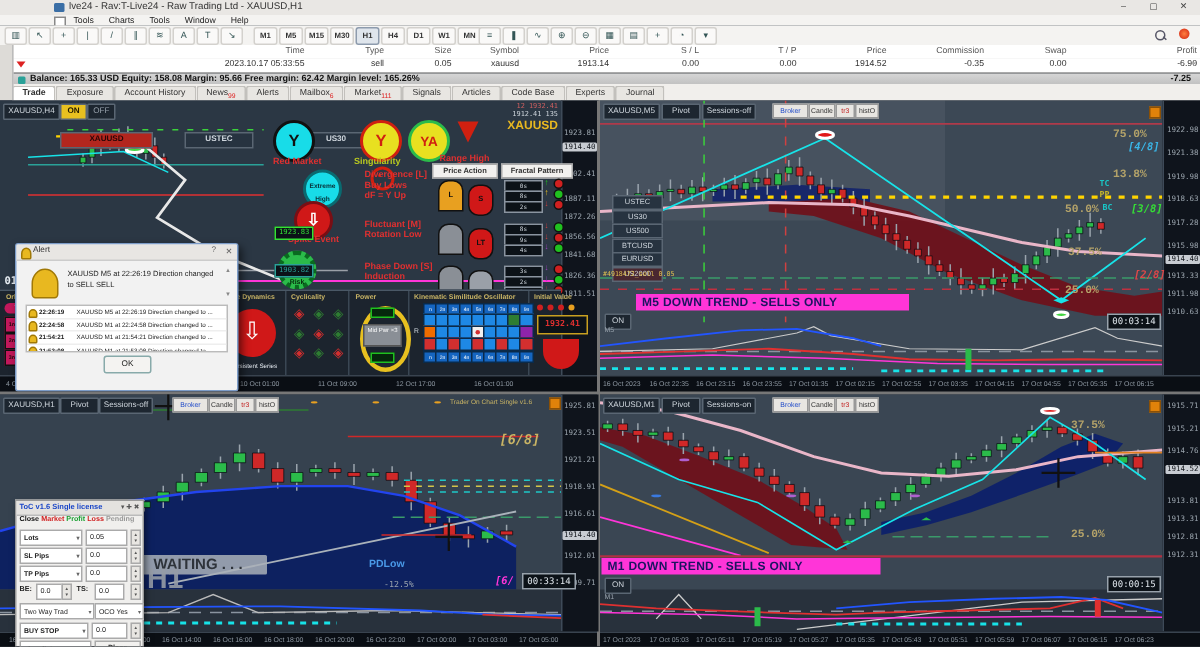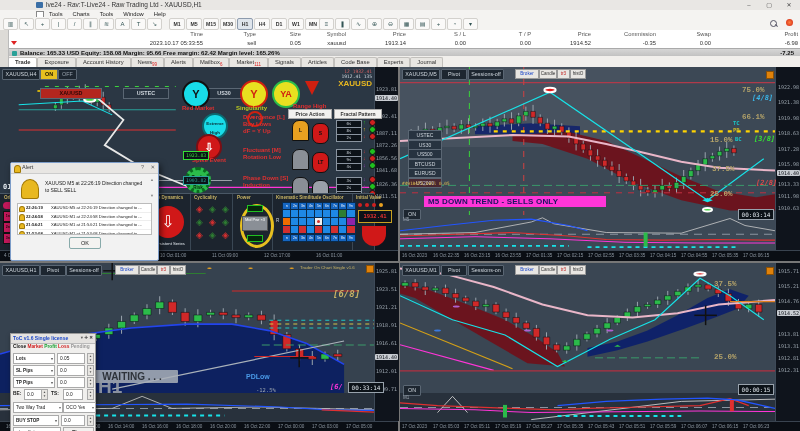--- a/index.html
+++ b/index.html
@@ -614,22 +614,22 @@
         <div style="position: absolute; left: 408px; top: 72.6px; width: 32px; height: 8px; background: rgb(39, 51, 64); border: 1px solid rgb(90, 102, 115); color: rgb(207, 214, 221); font-size: 5px; line-height: 8px; text-align: center;">US30</div>
         <div style="position: absolute; left: 408px; top: 82.2px; width: 32px; height: 8px; background: rgb(39, 51, 64); border: 1px solid rgb(90, 102, 115); color: rgb(207, 214, 221); font-size: 5px; line-height: 8px; text-align: center;">US500</div>
         <div style="position: absolute; left: 408px; top: 91.8px; width: 32px; height: 8px; background: rgb(39, 51, 64); border: 1px solid rgb(90, 102, 115); color: rgb(207, 214, 221); font-size: 5px; line-height: 8px; text-align: center;">BTCUSD</div>
         <div style="position: absolute; left: 408px; top: 101.4px; width: 32px; height: 8px; background: rgb(39, 51, 64); border: 1px solid rgb(90, 102, 115); color: rgb(207, 214, 221); font-size: 5px; line-height: 8px; text-align: center;">EURUSD</div>
         <div style="position: absolute; left: 408px; top: 111px; width: 32px; height: 8px; background: rgb(74, 39, 48); border: 1px solid rgb(90, 102, 115); color: rgb(207, 214, 221); font-size: 5px; line-height: 8px; text-align: center;">US2000</div>
       </div>
     <span class="abs mono" style="left:402px;top:114px;font-size:4.4px;color:#e0c050;">#4918472_sell 0.05</span>
 
     <div id="tr-levels">
         <span class="pct" style="left: 742px; top: 19px;">75.0%</span>
-        <span class="pct" style="left: 742px; top: 46px;">66.1%</span>
-        <span class="pct" style="left: 710px; top: 69px;">15.0%</span>
+        <span class="pct" style="left: 742px; top: 46px;">13.8%</span>
+        <span class="pct" style="left: 710px; top: 69px;">50.0%</span>
         <span class="pct" style="left: 712px; top: 98px;">37.5%</span>
         <span class="pct" style="left: 710px; top: 123px;">25.0%</span>
         <span class="fib" style="left: 752px; top: 27px; color: rgb(58, 182, 232);">[4/8]</span>
         <span class="fib" style="left: 754px; top: 68px; color: rgb(53, 224, 53);">[3/8]</span>
         <span class="fib" style="left: 756px; top: 112px; color: rgb(224, 72, 72);">[2/8]</span>
         <span style="left: 733px; top: 53px; color: rgb(25, 200, 200); font-size: 5.5px; font-weight: bold; position: absolute; font-family: &quot;DejaVu Sans Mono&quot;, monospace;">TC</span>
         <span style="left: 733px; top: 60px; color: rgb(200, 184, 41); font-size: 5.5px; font-weight: bold; position: absolute; font-family: &quot;DejaVu Sans Mono&quot;, monospace;">PP</span>
         <span style="left: 735px; top: 69px; color: rgb(25, 200, 200); font-size: 5.5px; font-weight: bold; position: absolute; font-family: &quot;DejaVu Sans Mono&quot;, monospace;">BC</span>
       </div>
 
@@ -946,18 +946,19 @@
         <div style="position: absolute; left: 570px; top: 198px; width: 14px; height: 8px; background: rgb(232, 230, 226); border: 1px solid rgb(153, 153, 153); font-size: 4.6px; line-height: 8px; text-align: center; color: rgb(51, 51, 51);">histO</div>
       </div>
     <div class="orange-ico" style="left:766px;top:200px;"></div>
 
     <div id="br-levels">
         <span class="pct" style="left: 714px; top: 213px;">37.5%</span>
         <span class="pct" style="left: 714px; top: 286px;">25.0%</span>
       </div>
 
 
+    <div class="banner" style="left:401px;top:305px;width:182px;">M1  DOWN TREND - SELLS ONLY</div>
     <div class="chip" style="left:403px;top:318px;width:16px;">ON</div>
     <div class="timerbox" style="left:738px;top:317px;width:34px;">00:00:15</div>
     <span class="abs" style="left:403px;top:328px;font-size:4.6px;color:#98a2ac;">M1</span>
 
   </div>
 </div>
 
 </body></html>

